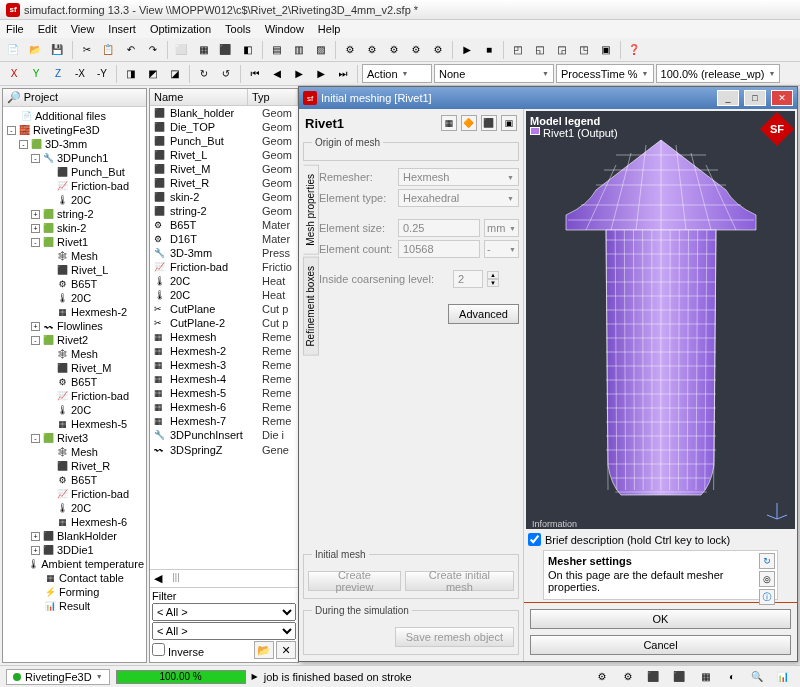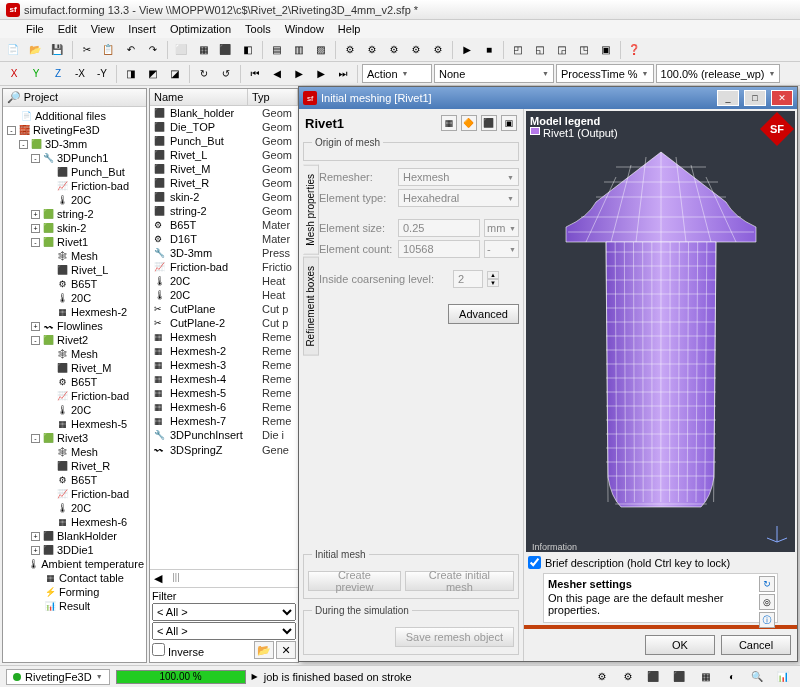--- a/index.html
+++ b/index.html
@@ -2,21 +2,21 @@
 <html><head>
 <meta charset="utf-8">
 <style>
 * { box-sizing: border-box; margin: 0; padding: 0; font-family: Tahoma, Arial, sans-serif; font-size: 11px; }
 body { background: #f0f0f0; width: 800px; height: 687px; overflow: hidden; position: relative; }
 
 .title-bar { height: 20px; background: linear-gradient(#fff,#e8e8e8); border-bottom: 1px solid #ccc; display: flex; align-items: center; padding: 0 6px; }
 .title-bar .app-icon { width: 14px; height: 14px; background: #c00; border-radius: 3px; margin-right: 4px; display: inline-flex; align-items: center; justify-content: center; color: #fff; font-size: 8px; font-weight: bold; }
 .title-bar .title-text { color: #333; }
 
-.menu-bar { height: 18px; background: #f5f5f5; display: flex; align-items: center; padding: 0 20px; gap: 2px; }
+.menu-bar { height: 18px; background: #f5f5f5; display: flex; align-items: center; padding: 0 0; gap: 2px; }
 .menu-bar span { padding: 1px 6px; cursor: default; }
 
 .toolbar { height: 24px; background: #f0f0f0; border-bottom: 1px solid #ccc; display: flex; align-items: center; padding: 0 4px; gap: 2px; }
 .tb-btn { width: 20px; height: 20px; border: 1px solid transparent; display: inline-flex; align-items: center; justify-content: center; font-size: 10px; cursor: pointer; }
 .tb-sep { width: 1px; height: 18px; background: #ccc; margin: 0 2px; }
 .tb-combo { height: 19px; border: 1px solid #aaa; background: #fff; padding: 0 4px; display: inline-flex; align-items: center; gap: 4px; min-width: 70px; }
 .tb-combo .caret { color: #666; font-size: 7px; }
 
 .main { display: flex; height: calc(100% - 108px); }
 
@@ -79,21 +79,21 @@
 .sf-logo { position: absolute; top: 6px; right: 6px; width: 24px; height: 24px; background: #c00; transform: rotate(45deg); display: flex; align-items: center; justify-content: center; color: #fff; font-weight: bold; font-size: 11px; }
 .sf-logo span { transform: rotate(-45deg); }
 .info-lbl { position: absolute; bottom: 0; left: 6px; color: #ccc; font-size: 9px; }
 .axes3d { position: absolute; bottom: 6px; right: 6px; width: 24px; height: 24px; color: #888; }
 
 .desc-row { display: flex; align-items: flex-end; gap: 4px; padding: 2px 4px; }
 .help-box { margin: 2px 19px; border: 1px solid #ccc; background: #fff; padding: 4px; height: 50px; position: relative; }
 .help-box .hb-title { font-weight: bold; margin-bottom: 2px; }
 .help-btns { position: absolute; right: 2px; top: 2px; display: flex; flex-direction: column; gap: 2px; }
 
-.dlg-footer { display: flex; justify-content: flex-end; gap: 6px; padding: 6px; border-top: 4px solid #c2410c; }
+.dlg-footer { display: flex; gap: 6px; padding: 6px; border-top: 1px solid #c2410c; flex-direction: column; }
 .dlg-footer .btn { min-width: 70px; justify-content: center; }
 
 .status-bar { position: absolute; bottom: 0; left: 0; right: 0; height: 22px; background: #f0f0f0; border-top: 1px solid #ccc; display: flex; align-items: center; padding: 0 6px; gap: 6px; }
 .status-pill { border: 1px solid #aaa; padding: 1px 6px; display: flex; align-items: center; gap: 4px; background: #fff; }
 .dot-green { width: 8px; height: 8px; border-radius: 50%; background: #2a2; }
 .progress { width: 130px; height: 14px; border: 1px solid #888; background: #ddd; position: relative; }
 .progress .fill { position: absolute; inset: 0; background: #2c2; }
 .progress .pct { position: absolute; inset: 0; display: flex; align-items: center; justify-content: center; font-size: 10px; }
 
 svg.mesh-obj { width: 210px; height: 370px; }

